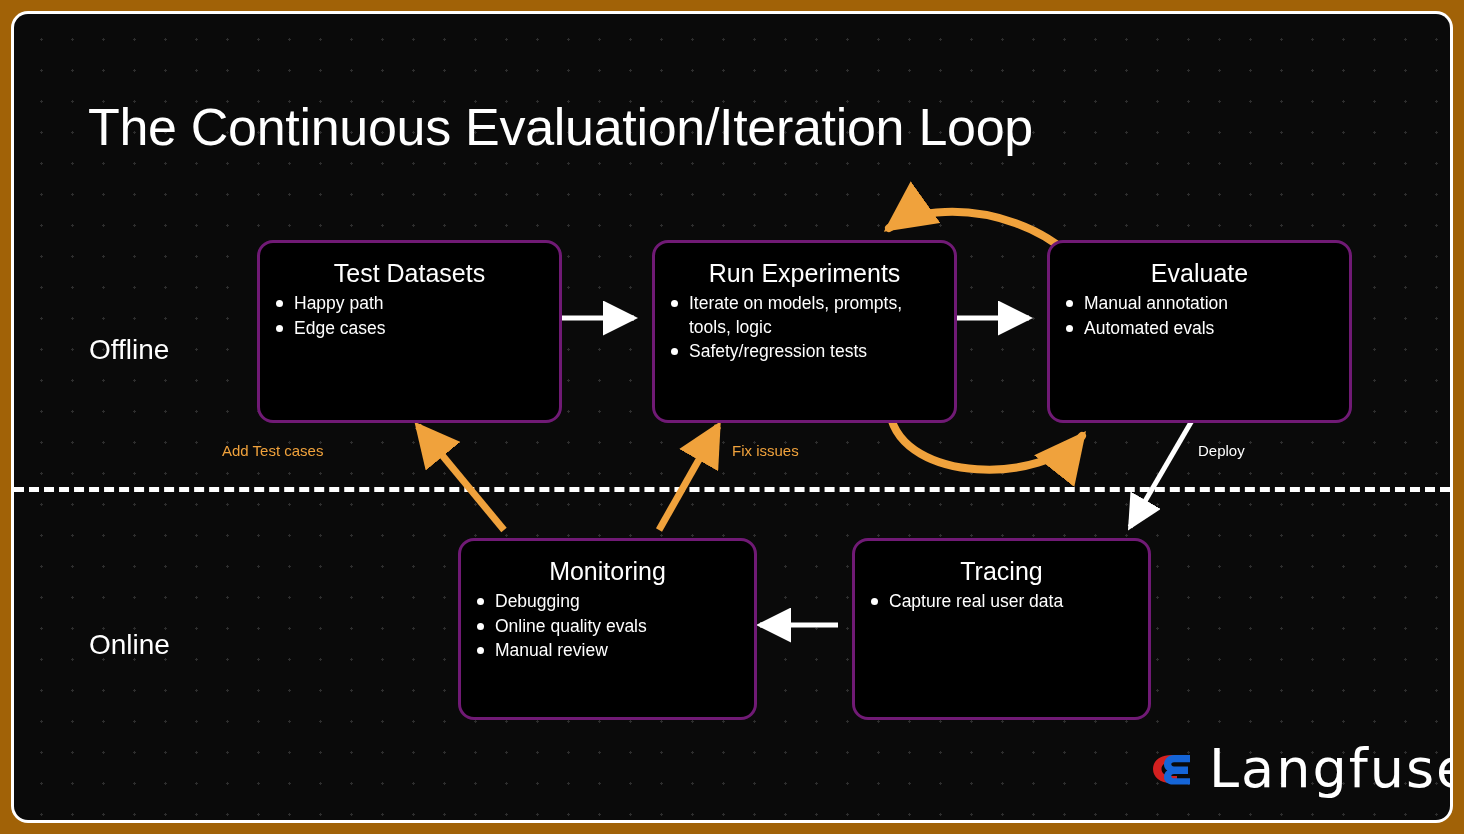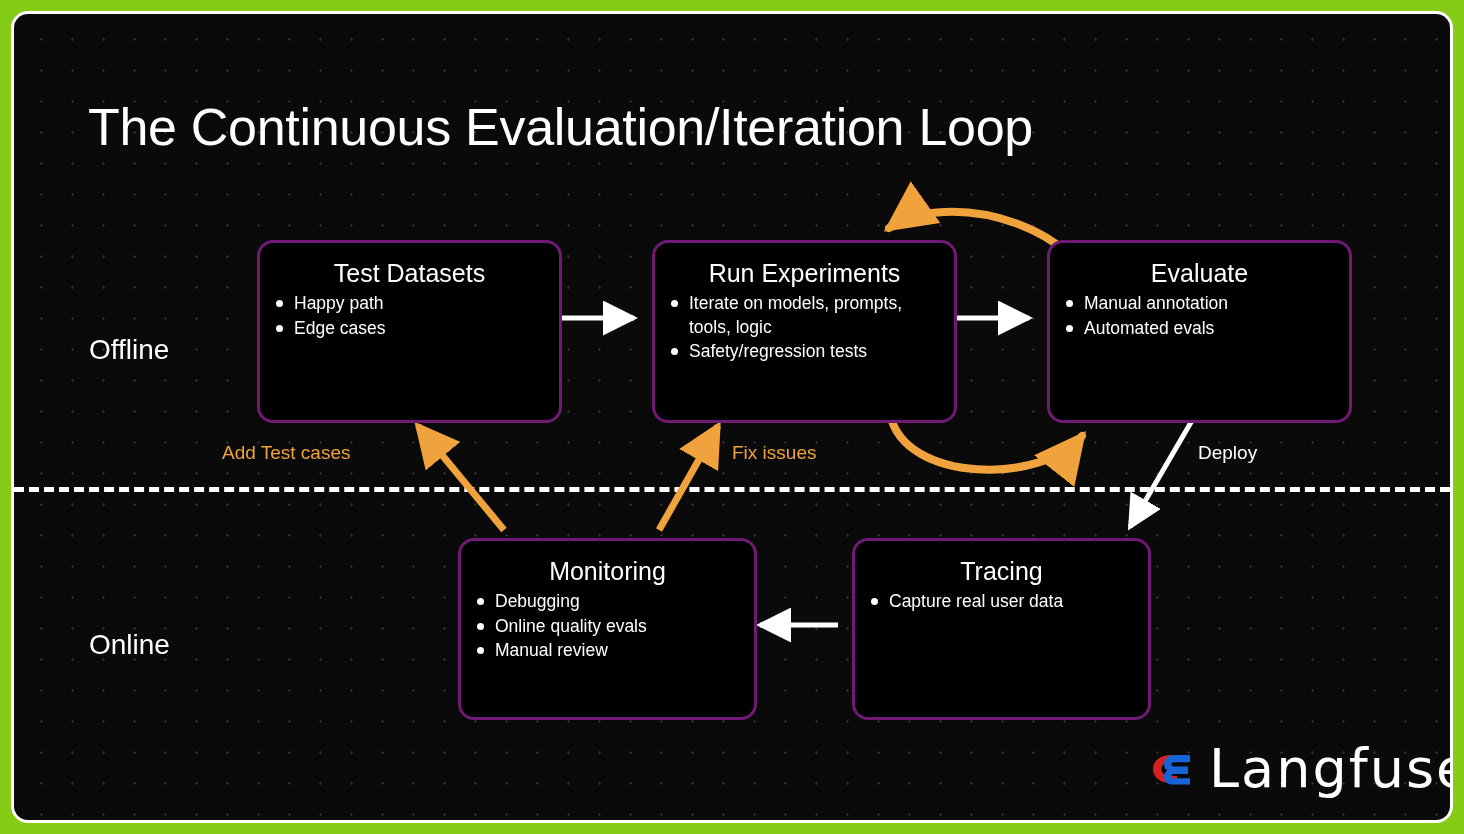--- a/index.html
+++ b/index.html
@@ -6,21 +6,21 @@
     margin: 0;
     padding: 0;
     background: #ffffff;
     font-family: "Liberation Sans", sans-serif;
   }
   #slide {
     position: relative;
     width: 1464px;
     height: 834px;
     overflow: hidden;
-    background: #84cc16;
+    background: #a16207;
   }
   
   #canvas {
     position: absolute;
     left: 14px;
     top: 14px;
     width: 1436px;
     height: 806px;
     background-color: #0a0a0a;
     border-radius: 14px;
@@ -108,21 +108,21 @@
 
   
   #node-test-datasets   { left: 243px; top: 226px; width: 305px; height: 183px; }
   #node-run-experiments { left: 638px; top: 226px; width: 305px; height: 183px; }
   #node-evaluate        { left: 1033px; top: 226px; width: 305px; height: 183px; }
   #node-monitoring      { left: 444px; top: 524px; width: 299px; height: 182px; }
   #node-tracing         { left: 838px; top: 524px; width: 299px; height: 182px; }
 
   .edge-label {
     position: absolute;
-    font-size: 19px;
+    font-size: 15px;
     white-space: nowrap;
   }
   #label-add-test-cases { left: 208px; top: 428px; color: #F0A23C; }
   #label-fix-issues     { left: 718px; top: 428px; color: #F0A23C; }
   #label-deploy         { left: 1184px; top: 428px; color: #ffffff; }
 
   #edges {
     position: absolute;
     inset: 0;
     pointer-events: none;

